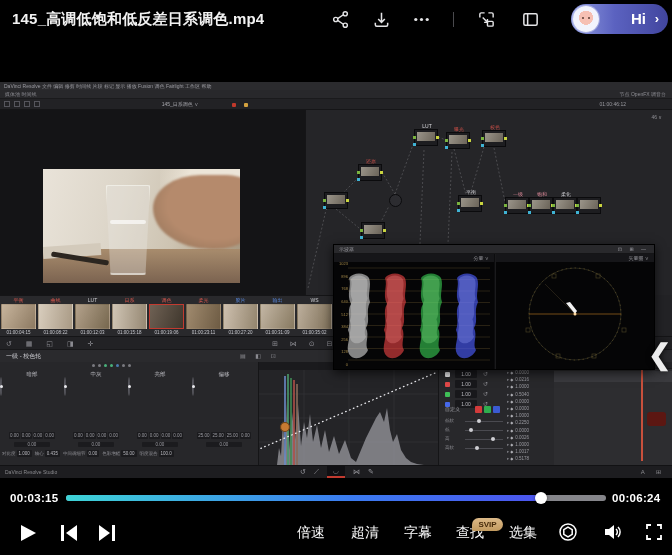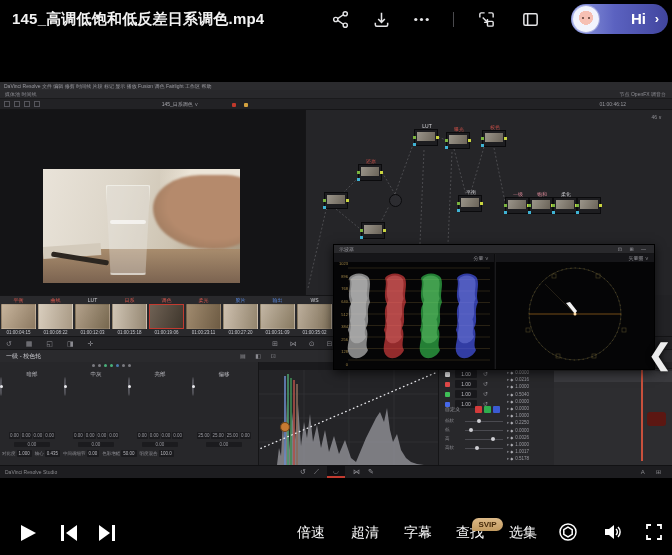--- a/index.html
+++ b/index.html
@@ -719,20 +719,28 @@
             <circle cx="79" cy="52" r="1.5" fill="#ffd9a0"></circle>
           </svg>
         </div>
       </div>
     </div>
 
     <div class="expand-chevron">❮</div>
     <div class="red-blob"></div>
   </div>
 
+  <div class="progressrow">
+    <span class="ptime" style="left:10px">00:03:15</span>
+    <div class="ptrack">
+      <div class="pfill" style="width:88%;background:linear-gradient(90deg,#3ed3d6 0%,#3b7bf0 60%,#4c55ee 100%)"></div>
+      <div class="pthumb" style="left:calc(88% - 6px)"></div>
+    </div>
+    <span class="ptime" style="left:612px">00:06:24</span>
+  </div>
 
   <div class="controlsrow">
     <span class="cbtn" style="left:17px">
       <svg viewBox="0 0 22 20" fill="currentColor">
           <polygon points="4,2 19,10 4,18"></polygon>
         </svg>
     </span>
     <span class="cbtn" style="left:58px">
       <svg viewBox="0 0 22 20" fill="currentColor">
           <rect x="3" y="2" width="3" height="16"></rect>

